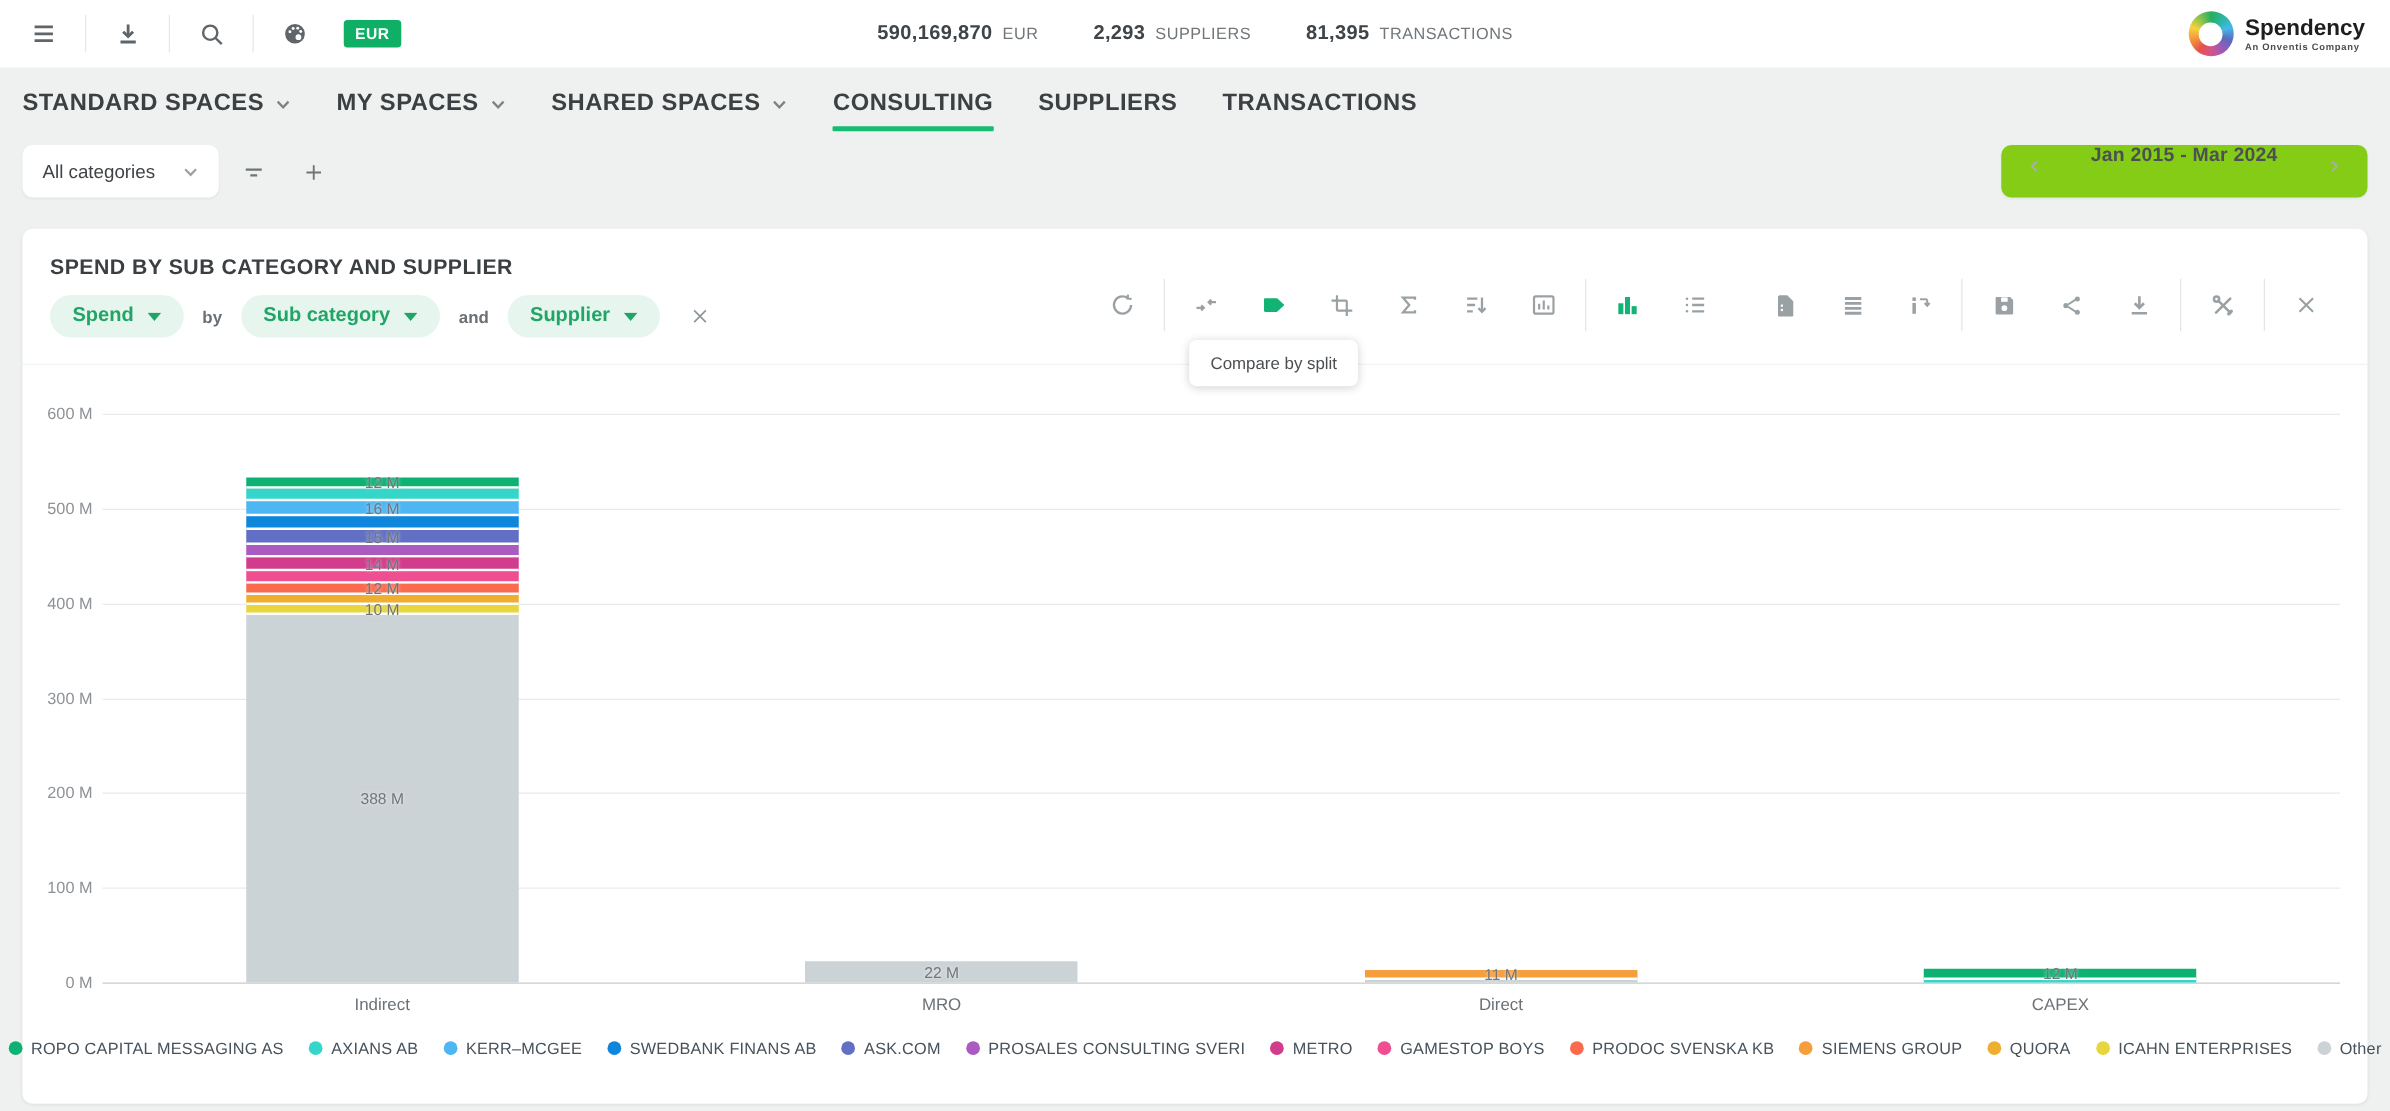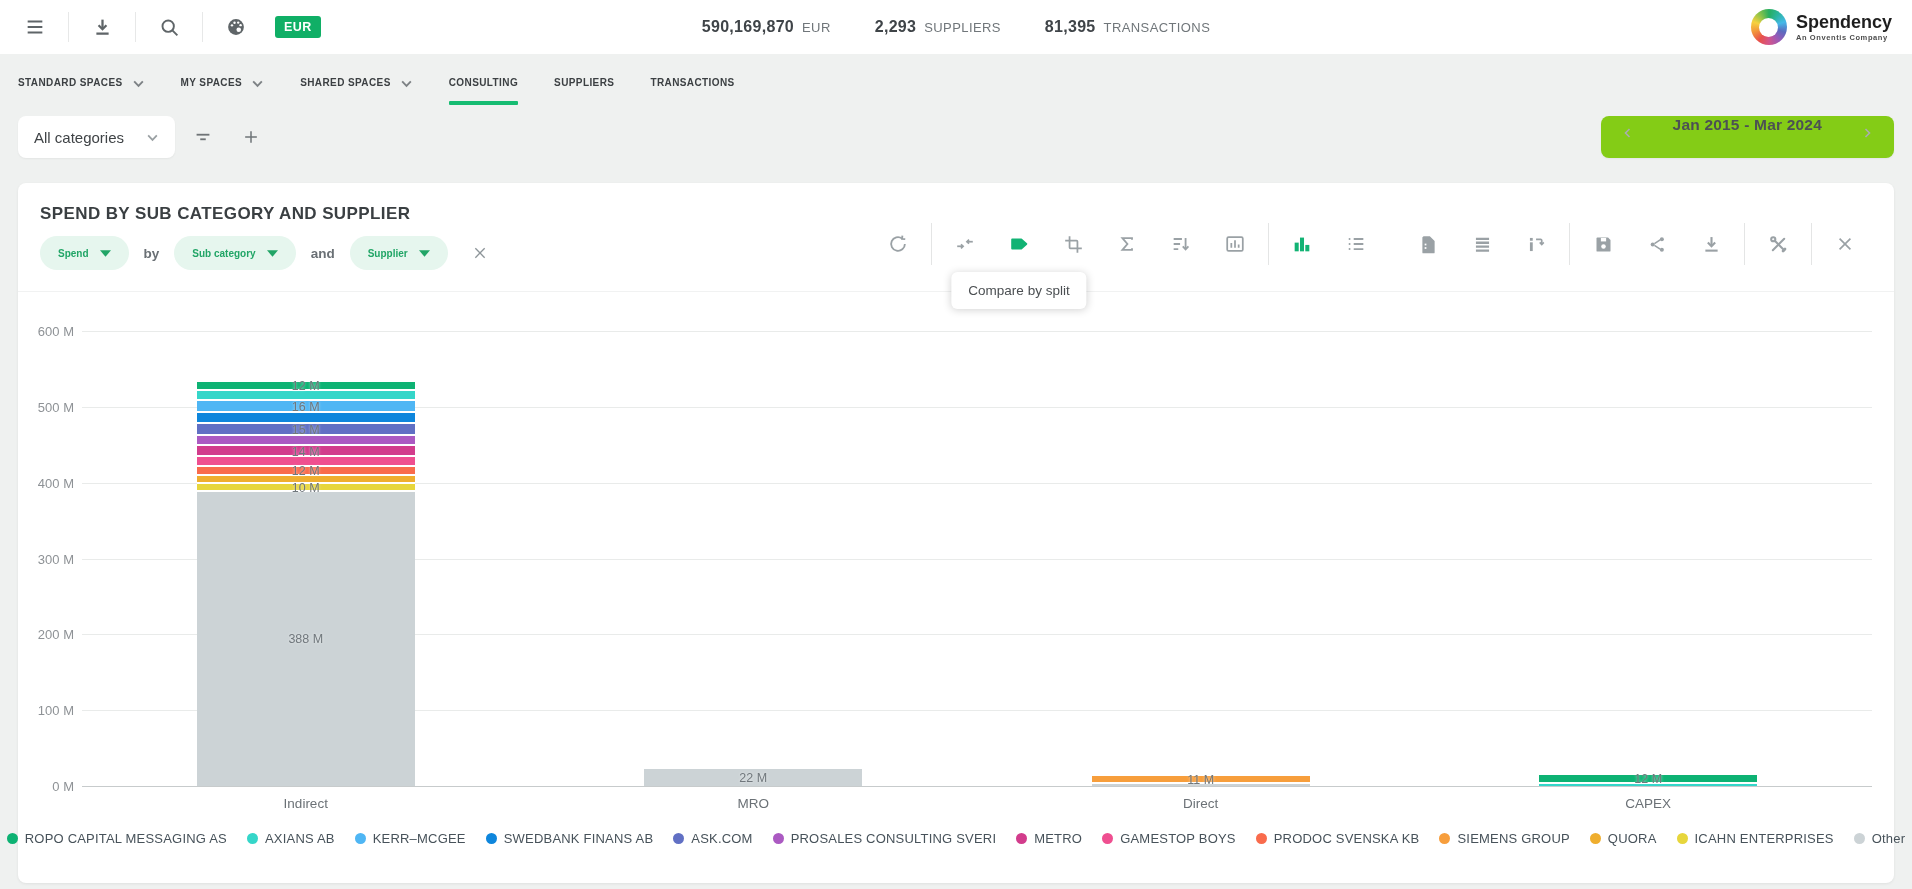--- a/index.html
+++ b/index.html
@@ -20,39 +20,39 @@
   .stat .l { font-size:13px; color:#70767a; letter-spacing:.4px; }
   .brand { margin-left:auto; display:flex; align-items:center; gap:9px; }
   .brand-ring { width:36px; height:36px; border-radius:50%; background:conic-gradient(#27ae60,#2bb5a0,#45b8e8,#5b6abf,#9b59b6,#d2558c,#e8504b,#f2953b,#f7d23e,#8bc34a,#27ae60); display:flex; align-items:center; justify-content:center; }
   .brand-ring-hole { width:19px; height:19px; border-radius:50%; background:#fff; }
   .brand-text { display:flex; flex-direction:column; line-height:1.05; }
   .brand-name { font-size:18px; font-weight:800; color:#1e1e1e; }
   .brand-tag { font-size:7.5px; font-weight:600; color:#4c4c4c; letter-spacing:.08em; margin-top:2px; }
 
   
   .tabsbar { height:57px; background:#eff1f0; display:flex; align-items:stretch; gap:36px; padding:0 18px; }
-  .tab { display:flex; align-items:center; gap:9px; font-size:10px; font-weight:bold; letter-spacing:.4px; color:#3c4043; cursor:pointer; position:relative; }
+  .tab { display:flex; align-items:center; gap:9px; font-size:19px; font-weight:bold; letter-spacing:.4px; color:#3c4043; cursor:pointer; position:relative; }
   .tab .chev { color:#7d8285; margin-top:2px; }
   .tab.active::after { content:""; position:absolute; left:0; right:0; bottom:6px; height:4px; background:#16bc72; border-radius:1px; }
 
   
   .filterbar { height:62px; background:#eff1f0; display:flex; align-items:center; justify-content:space-between; padding:0 18px 10px; }
-  .fb-left { display:flex; align-items:center; gap:8px; }
+  .fb-left { display:flex; align-items:flex-end; gap:8px; }
   .pill-white { background:#fff; border:none; border-radius:8px; height:42px; display:flex; align-items:center; gap:22px; padding:0 16px; font-size:15px; color:#3f4346; cursor:pointer; box-shadow:0 1px 2px rgba(0,0,0,.05); }
   .ghost-btn { width:40px; height:40px; border:none; background:transparent; color:#6f7477; display:flex; align-items:center; justify-content:center; cursor:pointer; }
   .date-pill { background:#84cc16; border-radius:8px; height:42px; display:flex; align-items:flex-start; gap:30px; padding:0 12px; box-shadow:0 1px 2px rgba(0,0,0,.05);font-weight:bold; }
   .date-pill .date-label { font-size:15.5px; color:#4c5054; letter-spacing:.2px; }
   .nav-chev { width:30px; height:34px; border:none; background:transparent; color:#a9adb0; display:flex; align-items:center; justify-content:center; cursor:pointer; }
 
   
   .card { position:relative; margin:10px 18px 0; height:700px; background:#fff; border-radius:8px; box-shadow:0 1px 3px rgba(0,0,0,.07); padding:0 22px; }
   .header-rule { position:absolute; left:0; right:0; top:108px; border-top:1px solid #f1f2f2; }
   .card-title { padding-top:21px; font-size:17px; font-weight:800; letter-spacing:.4px; color:#3a3f42; }
   .split-row { margin-top:12px; display:flex; align-items:center; gap:15px; }
-  .split-pill { background:#e6f6ee; color:#21a566; border:none; border-radius:17px; height:34px; padding:2px 18px; display:flex; align-items:center; gap:11px; font-size:10px; font-weight:bold; cursor:pointer; font-family:inherit; }
+  .split-pill { background:#e6f6ee; color:#21a566; border:none; border-radius:17px; height:34px; padding:2px 18px; display:flex; align-items:center; gap:11px; font-size:16px; font-weight:bold; cursor:pointer; font-family:inherit; }
   .split-word { font-size:13.5px; font-weight:bold; color:#6a7075; }
   .remove-split { border:none; background:transparent; color:#8d9599; cursor:pointer; width:30px; height:30px; display:flex; align-items:center; justify-content:center; margin-left:2px; }
 
   
   .toolbar { position:absolute; top:40px; right:22px; display:flex; align-items:center;justify-content:flex-end; }
   .tb-btn { width:54px; height:40px; border:none; background:transparent; color:#9aa1a5; display:flex; align-items:center; justify-content:center; cursor:pointer; position:relative; }
   .tb-btn.green { color:#12b374; }
   .tb-div { width:1px; height:42px; background:#e4e5e5; margin:0 6px; }
   .tb-gap { margin-left:18px; }
   .tooltip { position:absolute; top:48px; left:50%; transform:translateX(-50%); background:#fff; border-radius:6px; box-shadow:0 1px 8px rgba(0,0,0,.18); padding:11px 17px; font-size:13.5px; color:#4b4f52; white-space:nowrap; z-index:6; }

